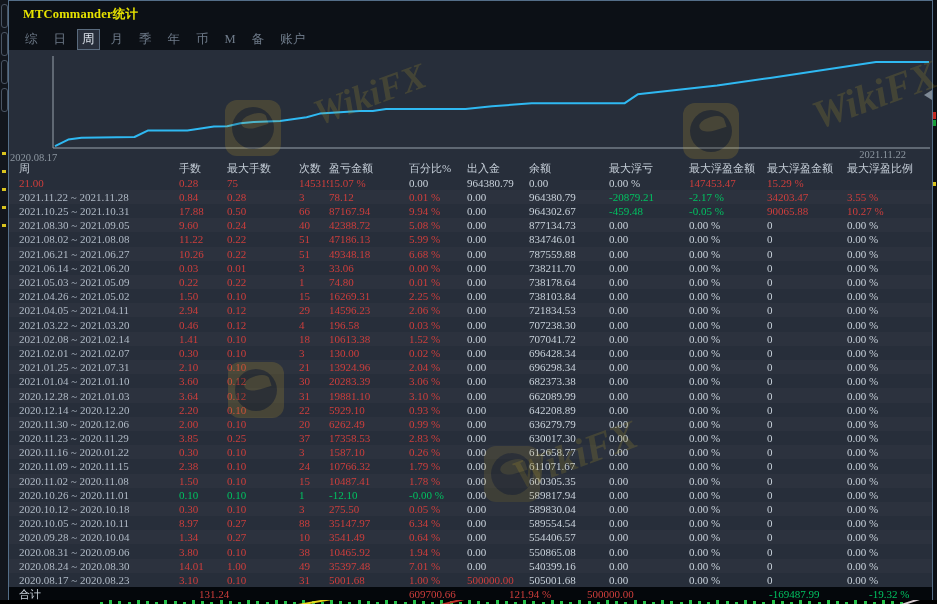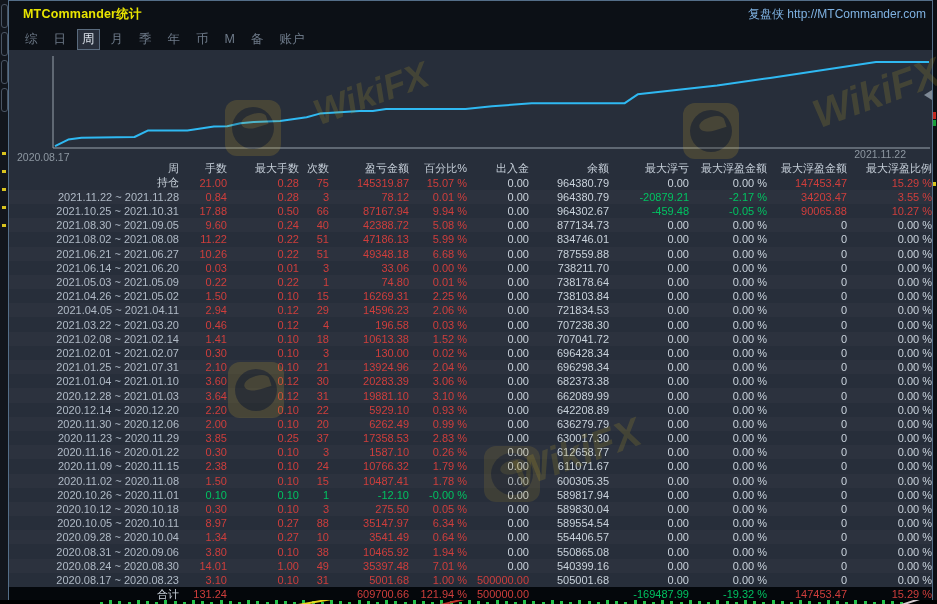--- a/index.html
+++ b/index.html
@@ -1,17 +1,17 @@
 <!DOCTYPE html>
 <html><head>
 <meta charset="utf-8">
 <style>
   html,body{margin:0;padding:0;}
   body{width:937px;height:604px;overflow:hidden;background:#0b0e13;}
-  .screen{position:relative;width:937px;height:604px;font-family:Liberation Sans, sans-serif;text-align:right;}
+  .screen{position:relative;width:937px;height:604px;font-family:Liberation Serif, serif;}
 
   
   .left-strip{position:absolute;left:0;top:0;width:8px;height:604px;background:#12161d;}
   .edge-btn{position:absolute;left:1px;width:5px;height:22px;border:1px solid #4a5564;border-radius:3px;}
   .edge-dash{position:absolute;left:2px;width:4px;height:3px;background:#d8c31e;}
 
   
   .right-strip{position:absolute;left:933px;top:0;width:4px;height:604px;background:#0c0f14;}
   .rmark{position:absolute;left:0;width:3px;}
 
@@ -23,32 +23,32 @@
   .title{color:#e8e400;font-weight:bold;font-size:12.5px;letter-spacing:.2px;}
   .brand{color:#7fb2e2;font-size:12px;}
   .menubar{height:22px;background:#0c1016;display:flex;align-items:center;padding-left:8px;}
   .menu-item{color:#6e7a89;font-size:12.5px;padding:1px 4px;margin:0 3px;border:1px solid transparent;}
   .menu-item.active{color:#dde4ec;border:1px solid #5a6b7e;background:#272e3a;}
 
   
   .chart{position:relative;height:111px;background:#272e3a;}
   .chart svg{position:absolute;left:0;top:0;width:100%;height:100%;}
   .xl{position:absolute;color:#8d97a1;font-size:10.5px;}
-  .xl-start{left:8px;bottom:-2px;}
+  .xl-start{left:1px;bottom:-2px;}
   .xl-end{right:26px;bottom:1px;}
   .tri{position:absolute;right:0px;top:40px;width:0;height:0;
        border-top:5px solid transparent;border-bottom:5px solid transparent;border-right:8px solid #7f8a96;}
 
   
   .table{position:relative;}
   .trow{display:grid;grid-template-columns:160px 48px 72px 30px 80px 58px 62px 80px 80px 78px 80px 1fr;
         height:14.2px;align-items:center;padding-left:10px;font-size:11px;white-space:nowrap;}
   .trow.head{height:14.6px;}
   .trow.alt{background:rgba(255,255,255,0.025);}
-  .trow.total{background:#04070b;height:14.4px;}
+  .trow.total{background:#04070b;height:14.4px;gap:20px;}
   .cell{overflow:hidden;}
   .hc{color:#c5ced8;}
   .c-r{color:#cf3e3c;}
   .c-g{color:#00c261;}
   .c-w{color:#c9d2db;}
   .c-d{color:#b0bac6;}
 
   
   .bottom-strip{position:absolute;left:0;top:600px;width:937px;height:4px;background:#000;overflow:hidden;}
   .tick{position:absolute;bottom:0;width:3px;}
@@ -74,21 +74,20 @@
     <div class="edge-dash" style="top:152px;"></div>
     <div class="edge-dash" style="top:170px;"></div>
     <div class="edge-dash" style="top:188px;"></div>
     <div class="edge-dash" style="top:206px;"></div>
     <div class="edge-dash" style="top:224px;"></div>
   </div>
 
   <div class="window">
     <div class="titlebar">
       <span class="title">MTCommander统计</span>
-      <span class="brand">复盘侠 http://MTCommander.com</span>
     </div>
 
     <div class="menubar" id="menu">
         <div class="menu-item">综</div>
         <div class="menu-item">日</div>
         <div class="menu-item active">周</div>
         <div class="menu-item">月</div>
         <div class="menu-item">季</div>
         <div class="menu-item">年</div>
         <div class="menu-item">币</div>
@@ -118,21 +117,20 @@
           <div class="cell hc">百分比%</div>
           <div class="cell hc">出入金</div>
           <div class="cell hc">余额</div>
           <div class="cell hc">最大浮亏</div>
           <div class="cell hc">最大浮盈金额</div>
           <div class="cell hc">最大浮盈金额</div>
           <div class="cell hc">最大浮盈比例</div>
         </div>
       <div id="tbody">
           <div class="trow">
-            <div class="cell c-w">持仓</div>
             <div class="cell c-r">21.00</div>
             <div class="cell c-r">0.28</div>
             <div class="cell c-r">75</div>
             <div class="cell c-r">145319.87</div>
             <div class="cell c-r">15.07 %</div>
             <div class="cell c-w">0.00</div>
             <div class="cell c-w">964380.79</div>
             <div class="cell c-w">0.00</div>
             <div class="cell c-w">0.00 %</div>
             <div class="cell c-r">147453.47</div>

